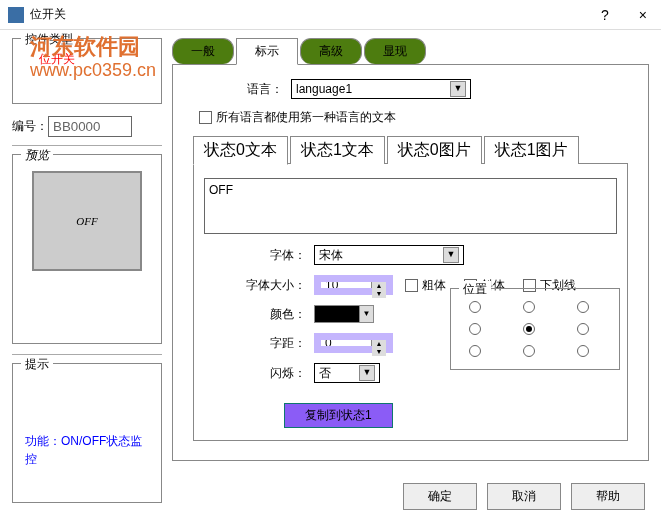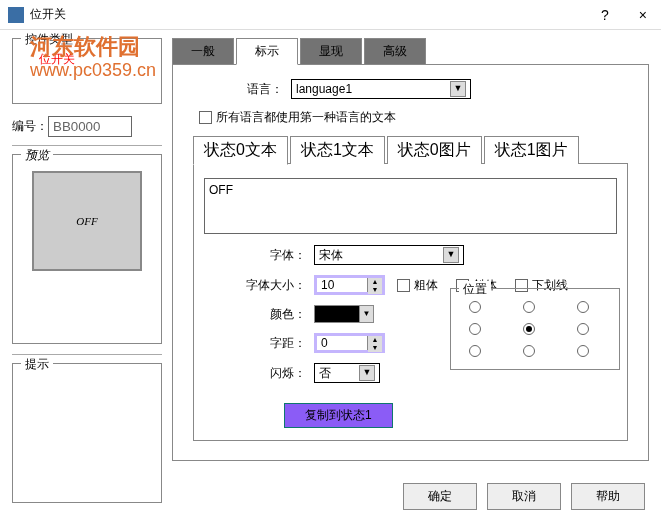--- a/index.html
+++ b/index.html
@@ -29,21 +29,21 @@
 .number-input { background: #fff; border: 1px solid #666; padding: 2px 4px; width: 84px; color: #666; }
 
 .preview-box { width: 110px; height: 100px; background: #ccc; border: 2px solid #888; margin: 8px auto; display: flex; align-items: center; justify-content: center; }
 .preview-box span { font-size: 11px; font-family: "宋体"; }
 
 .hint-text { color: #0000ff; font-size: 12px; padding: 60px 4px 20px 4px; line-height: 1.5; }
 
 .tabs { display: flex; border-bottom: 1px solid #888; margin-bottom: 0; }
 .tab { padding: 4px 18px; border: 1px solid #888; border-bottom: none; background: #fff; margin-right: 2px; cursor: pointer; font-size: 12px; position: relative; }
 .tab.active { border-bottom: 1px solid #fff; margin-bottom: -1px; z-index: 2; }
-.tab.inactive { background: #737373; }
+.tab.inactive { background: #4d7c0f; border-radius: 11px; }
 
 .tab-content { border: 1px solid #888; border-top: none; padding: 14px 20px; height: 396px; position: relative; }
 
 .form-row { display: flex; align-items: center; margin-bottom: 10px; }
 .form-row label { width: 70px; text-align: right; margin-right: 8px; }
 .form-row.center { justify-content: flex-start; padding-left: 20px; }
 
 .select { border: 1px solid #000; background: #fff; padding: 5px 4px; height: 20px; font-size: 12px; display: inline-flex; align-items: center; justify-content: space-between; }
 .select-btn { width: 16px; height: 16px; background: #ddd; border: 1px solid #888; text-align: center; line-height: 12px; font-size: 9px; margin-left: 4px; }
 
@@ -53,21 +53,21 @@
 .sub-tab { padding: 3px 10px; border: 1px solid #888; border-bottom: none; font-size: 16px; cursor: pointer; background: #fff; margin-right: 2px; }
 .sub-tab.active { border-bottom: 1px solid #fff; position: relative; z-index: 2; margin-bottom: -1px; }
 
 .text-area-box { border: 1px solid #888; padding: 0; margin-top: -1px; }
 .textarea { width: 100%; height: 56px; border: 1px solid #666; margin: 8px 0; padding: 4px; font-size: 12px; font-family: inherit; resize: none; }
 .inner-pad { padding: 6px 10px 12px 10px; }
 
 .font-section { padding-left: 40px; }
 .font-section .form-row label { width: 62px; text-align: right; }
 
-.spin-input { display: inline-flex; border: 3px solid #c4b5fd; height: 20px; }
+.spin-input { display: inline-flex; border: 7px solid #c4b5fd; height: 20px; }
 .spin-input input { border: none; width: 50px; padding: 0 4px; font-size: 12px; }
 .spin-btns { display: flex; flex-direction: column; width: 15px; border-left: 1px solid #888; }
 .spin-btns span { height: 9px; background: #ddd; font-size: 7px; text-align: center; line-height: 8px; cursor: pointer; }
 
 .color-btn { width: 60px; height: 18px; background: #000; border: 1px solid #888; display: inline-flex; }
 .color-btn .arrow { width: 14px; background: #ddd; border-left: 1px solid #888; margin-left: auto; text-align: center; font-size: 8px; line-height: 16px; }
 
 .position-group { border: 1px solid #888; padding: 8px 14px; position: absolute; right: 28px; bottom: 90px; width: 170px; }
 .position-group .fieldset-legend { top: -8px; }
 .radio-grid { display: grid; grid-template-columns: repeat(3, 1fr); grid-template-rows: repeat(3, 1fr); gap: 10px 30px; padding: 4px; }
@@ -117,29 +117,30 @@
       <span class="fieldset-legend">预览</span>
       <div class="preview-box">
         <span>OFF</span>
       </div>
     </div>
 
     <hr class="sep">
 
     <div class="fieldset" style="height:140px;">
       <span class="fieldset-legend">提示</span>
+      <div class="hint-text">功能：ON/OFF状态监控</div>
     </div>
   </div>
 
   <div class="right-panel">
     <div class="tabs">
       <div class="tab inactive">一般</div>
       <div class="tab active">标示</div>
+      <div class="tab inactive">高级</div>
       <div class="tab inactive">显现</div>
-      <div class="tab inactive">高级</div>
     </div>
 
     <div class="tab-content">
 
       <div class="form-row center">
         <label>语言：</label>
         <div class="select" style="width:180px;">
           <span>language1</span>
           <span class="select-btn">▼</span>
         </div>

